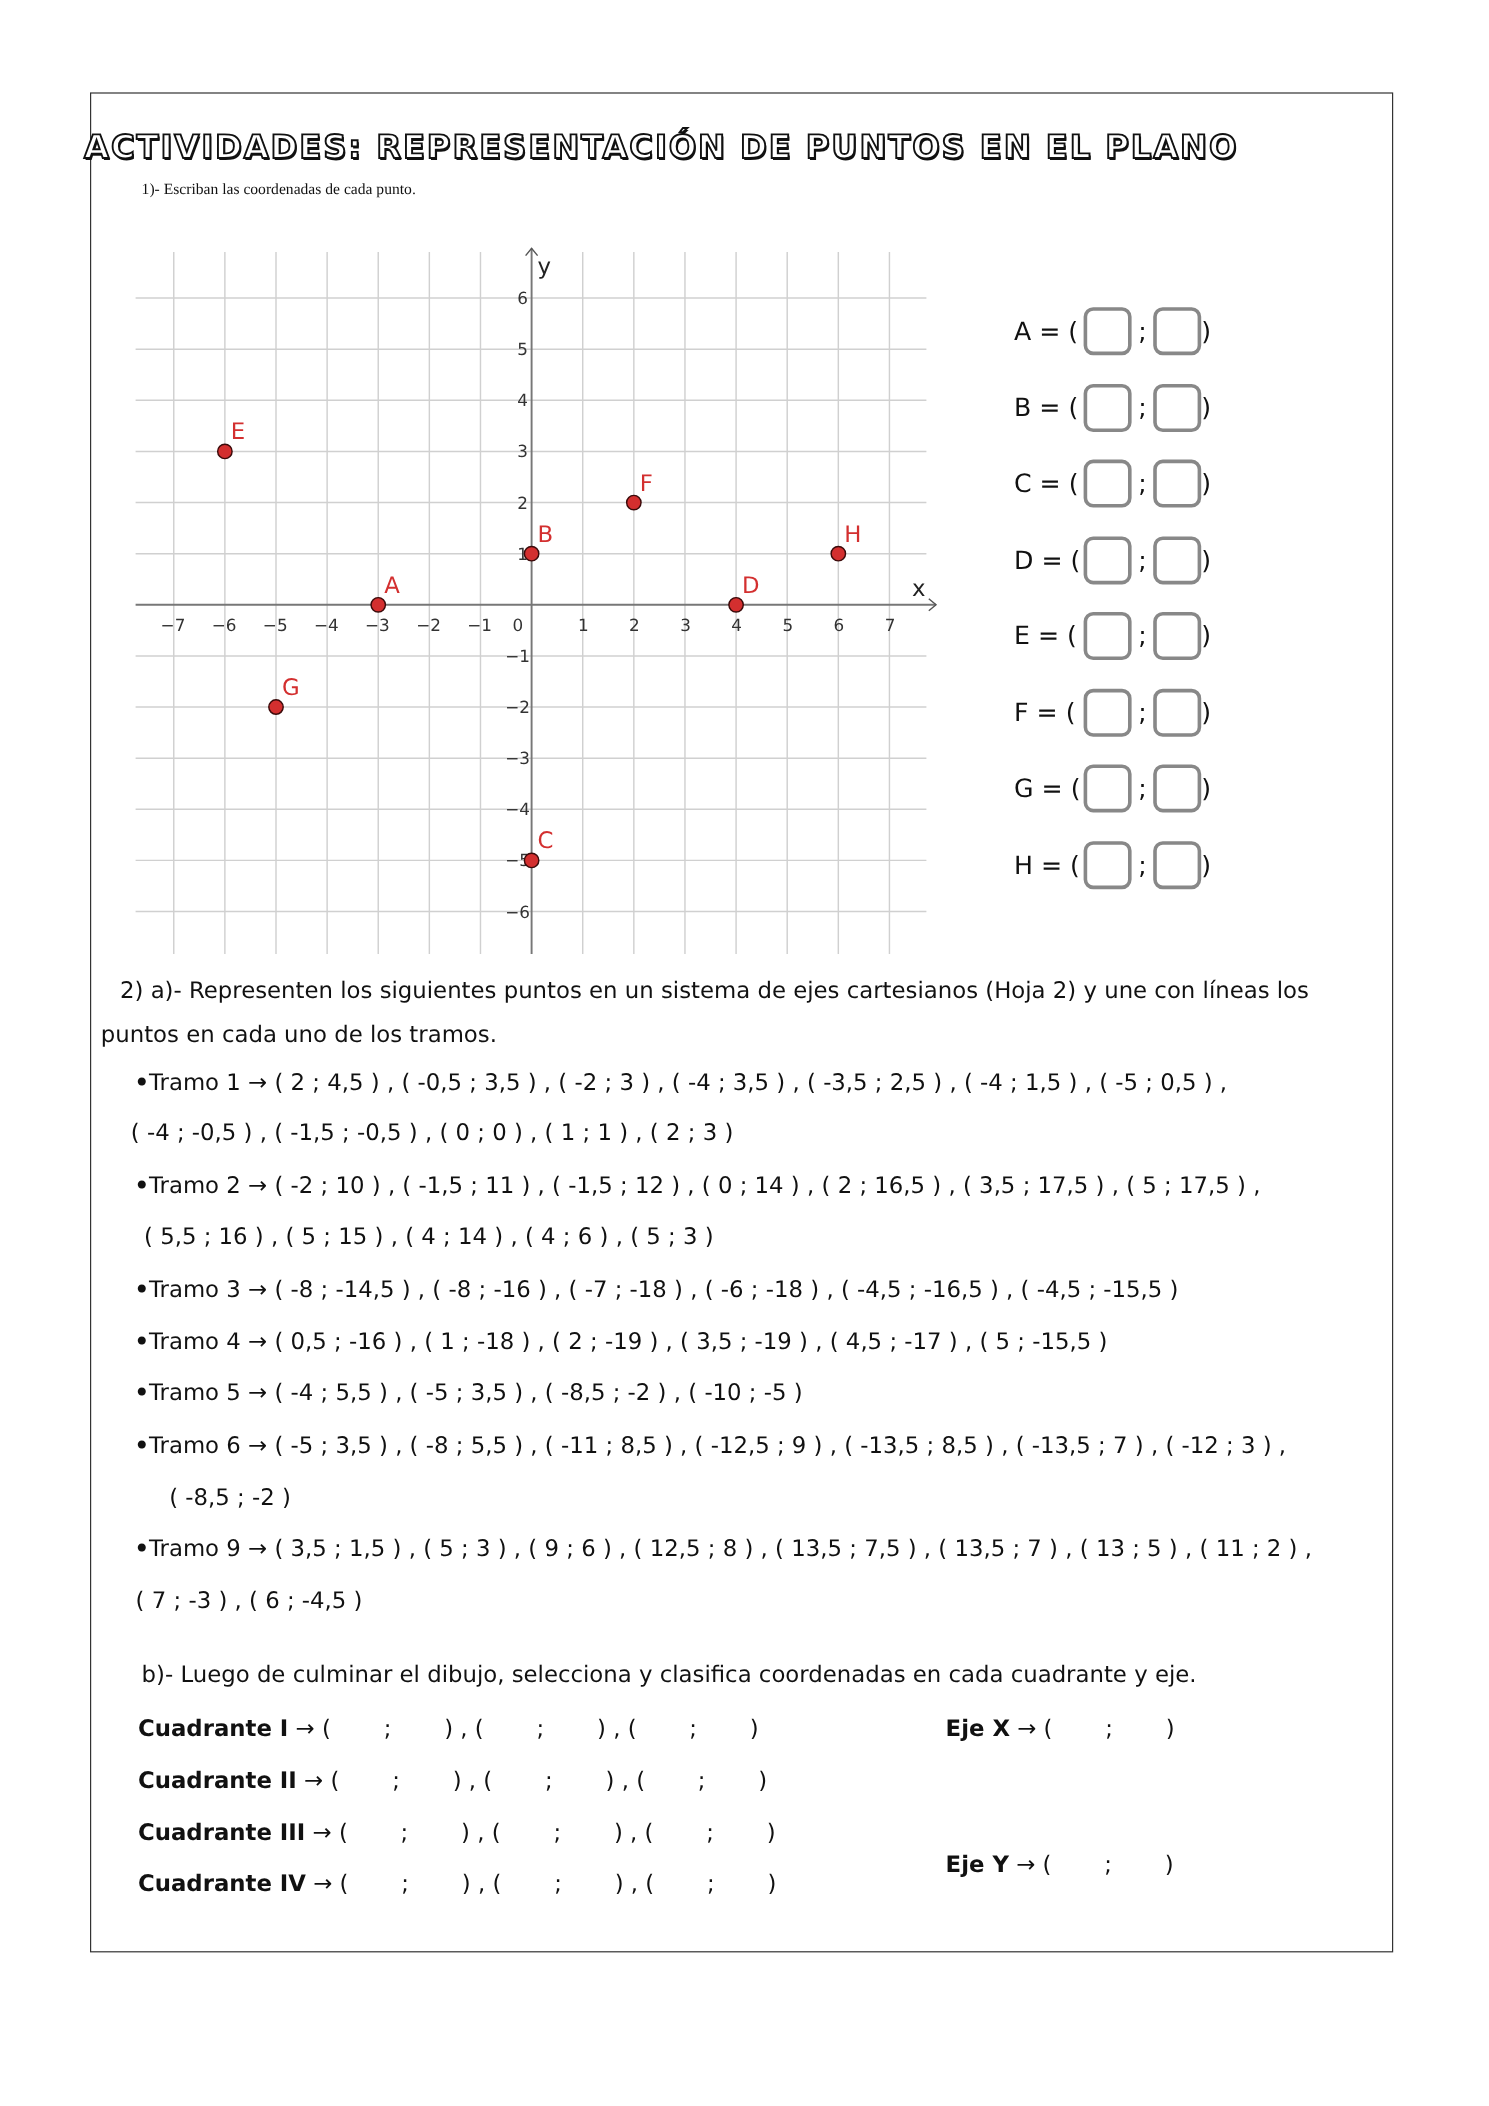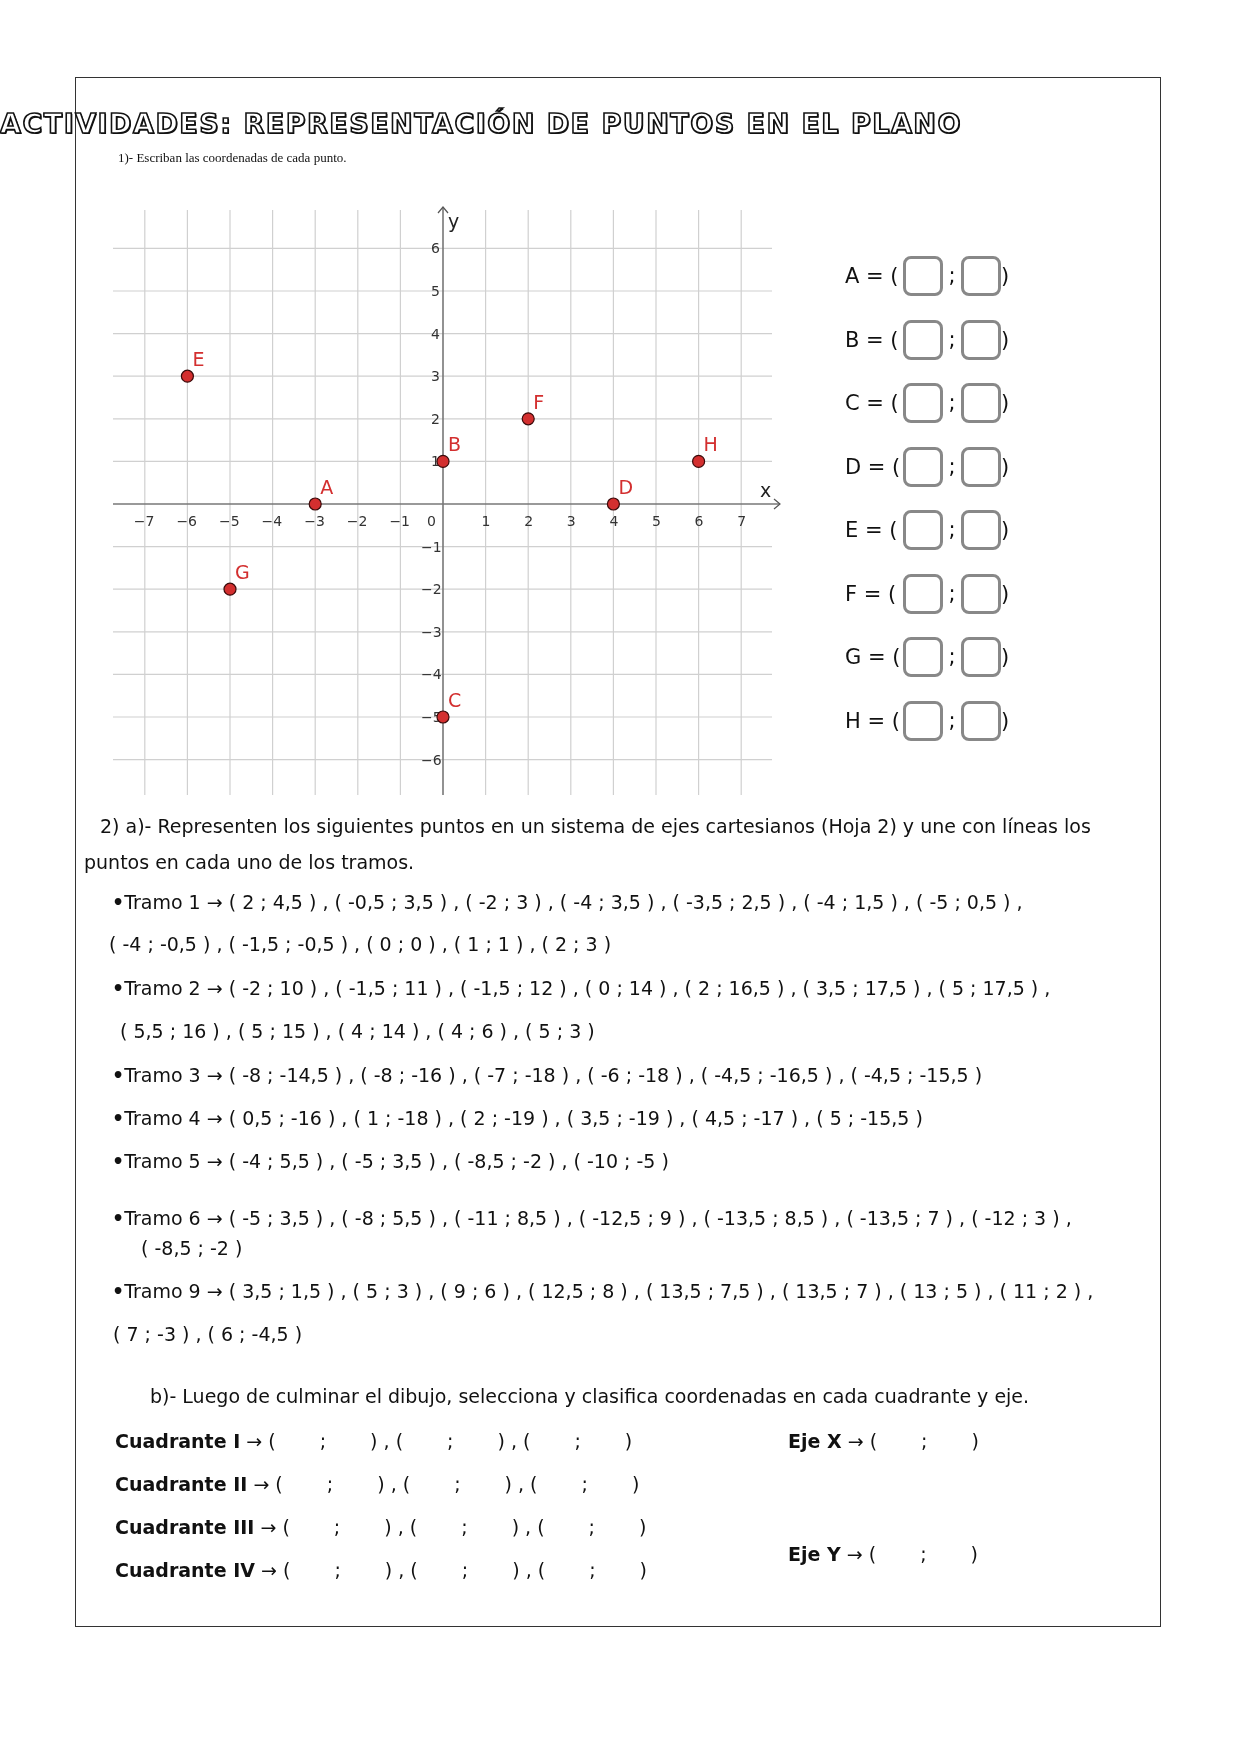--- a/index.html
+++ b/index.html
@@ -1,18 +1,18 @@
 <!DOCTYPE html>
 <html><head>
   <meta charset="utf-8">
   <style>
     html, body { margin: 0; padding: 0; background: #ffffff; }
     body { width: 1241px; height: 1755px; position: relative; font-family: "DejaVu Sans", sans-serif; color: #111; }
     .page-frame { position: absolute; left: 75px; top: 77px; width: 1086px; height: 1550px; border: 1.5px solid #333; box-sizing: border-box; }
-    .title { position: absolute; left: 0; top: 108px; width: 1102px; font-family: "DejaVu Sans", sans-serif; font-weight: bold; font-size: 27px; letter-spacing: 1.5px; color: #fff; -webkit-text-stroke: 1.6px #111; text-shadow: 1px 1px 0 #111; }
+    .title { position: absolute; left: 0; top: 108px; width: 1102px; text-align: center; font-family: "DejaVu Sans", sans-serif; font-weight: bold; font-size: 27px; letter-spacing: 1.5px; color: #fff; -webkit-text-stroke: 1.6px #111; text-shadow: 1px 1px 0 #111; }
     .text { position: absolute; font-size: 13px; white-space: nowrap; font-family: Liberation Serif, serif; }
     .q1 { left: 118px; top: 150px; }
     .chart { position: absolute; left: 100px; top: 200px; width: 700px; height: 600px; }
     .answer-row { position: absolute; left: 845px; height: 44px; display: flex; align-items: center; font-size: 21px; }
     .answer-row .lbl { width: 58px; }
     .box { width: 40px; height: 40px; border: 3px solid #888; border-radius: 8px; box-sizing: border-box; display: inline-block; }
     .semi { width: 18px; text-align: center; }
     .paren { width: 10px; }
     .line { position: absolute; font-size: 19px; white-space: nowrap; }
     .bullet-line .dot { font-weight: bold; }
@@ -171,27 +171,27 @@
 <div class="line" style="left:84px; top:851px;">puntos en cada uno de los tramos.</div>
 
 <div id="tramos">
     <div class="line bullet-line" style="left: 112px; top: 891px;"><span class="dot">•</span><span class="bold">Tramo 1</span><span> → ( 2 ; 4,5 ) , ( -0,5 ; 3,5 ) , ( -2 ; 3 ) , ( -4 ; 3,5 ) , ( -3,5 ; 2,5 ) , ( -4 ; 1,5 ) , ( -5 ; 0,5 ) ,</span></div>
     <div class="line" style="left: 109px; top: 933px;">( -4 ; -0,5 ) , ( -1,5 ; -0,5 ) , ( 0 ; 0 ) , ( 1 ; 1 ) , ( 2 ; 3 )</div>
     <div class="line bullet-line" style="left: 112px; top: 977px;"><span class="dot">•</span><span class="bold">Tramo 2</span><span> → ( -2 ; 10 ) , ( -1,5 ; 11 ) , ( -1,5 ; 12 ) , ( 0 ; 14 ) , ( 2 ; 16,5 ) , ( 3,5 ; 17,5 ) , ( 5 ; 17,5 ) ,</span></div>
     <div class="line" style="left: 120px; top: 1020px; text-align: right;">( 5,5 ; 16 ) , ( 5 ; 15 ) , ( 4 ; 14 ) , ( 4 ; 6 ) , ( 5 ; 3 )</div>
     <div class="line bullet-line" style="left: 112px; top: 1064px;"><span class="dot">•</span><span class="bold">Tramo 3</span><span> → ( -8 ; -14,5 ) , ( -8 ; -16 ) , ( -7 ; -18 ) , ( -6 ; -18 ) , ( -4,5 ; -16,5 ) , ( -4,5 ; -15,5 )</span></div>
     <div class="line bullet-line" style="left: 112px; top: 1107px;"><span class="dot">•</span><span class="bold">Tramo 4</span><span> → ( 0,5 ; -16 ) , ( 1 ; -18 ) , ( 2 ; -19 ) , ( 3,5 ; -19 ) , ( 4,5 ; -17 ) , ( 5 ; -15,5 )</span></div>
     <div class="line bullet-line" style="left: 112px; top: 1150px;"><span class="dot">•</span><span class="bold">Tramo 5</span><span> → ( -4 ; 5,5 ) , ( -5 ; 3,5 ) , ( -8,5 ; -2 ) , ( -10 ; -5 )</span></div>
-    <div class="line bullet-line" style="left: 112px; top: 1194px; margin-top: 13px;"><span class="dot">•</span><span class="bold">Tramo 6</span><span> → ( -5 ; 3,5 ) , ( -8 ; 5,5 ) , ( -11 ; 8,5 ) , ( -12,5 ; 9 ) , ( -13,5 ; 8,5 ) , ( -13,5 ; 7 ) , ( -12 ; 3 ) ,</span></div>
+    <div class="line bullet-line" style="left: 112px; top: 1194px;"><span class="dot">•</span><span class="bold">Tramo 6</span><span> → ( -5 ; 3,5 ) , ( -8 ; 5,5 ) , ( -11 ; 8,5 ) , ( -12,5 ; 9 ) , ( -13,5 ; 8,5 ) , ( -13,5 ; 7 ) , ( -12 ; 3 ) ,</span></div>
     <div class="line" style="left: 113px; top: 1237px; margin-left: 28px;">( -8,5 ; -2 )</div>
     <div class="line bullet-line" style="left: 112px; top: 1280px;"><span class="dot">•</span><span class="bold">Tramo 9</span><span> → ( 3,5 ; 1,5 ) , ( 5 ; 3 ) , ( 9 ; 6 ) , ( 12,5 ; 8 ) , ( 13,5 ; 7,5 ) , ( 13,5 ; 7 ) ,  ( 13 ; 5 ) , ( 11 ; 2 ) ,</span></div>
     <div class="line" style="left: 113px; top: 1323px;">( 7 ; -3 ) ,  ( 6 ; -4,5 )</div>
   </div>
 
-<div class="line" style="left:118px; top:1385px;margin-left:32px;">b)- Luego de culminar el dibujo, selecciona y clasifica coordenadas en cada cuadrante y eje.</div>
+<div class="line" style="left:118px; top:1385px;">b)- Luego de culminar el dibujo, selecciona y clasifica coordenadas en cada cuadrante y eje.</div>
 
 <div id="quadrants">
     <div class="quad-row" style="left: 115px; top: 1430px;"><span class="q-label">Cuadrante I</span> <span>→</span> <span>(</span><span class="blank"></span><span>;</span><span class="blank"></span><span>)</span><span> , </span><span>(</span><span class="blank"></span><span>;</span><span class="blank"></span><span>)</span><span> , </span><span>(</span><span class="blank"></span><span>;</span><span class="blank"></span><span>)</span></div>
     <div class="quad-row" style="left: 115px; top: 1473px;"><span class="q-label">Cuadrante II</span> <span>→</span> <span>(</span><span class="blank"></span><span>;</span><span class="blank"></span><span>)</span><span> , </span><span>(</span><span class="blank"></span><span>;</span><span class="blank"></span><span>)</span><span> , </span><span>(</span><span class="blank"></span><span>;</span><span class="blank"></span><span>)</span></div>
     <div class="quad-row" style="left: 115px; top: 1516px;"><span class="q-label">Cuadrante III</span> <span>→</span> <span>(</span><span class="blank"></span><span>;</span><span class="blank"></span><span>)</span><span> , </span><span>(</span><span class="blank"></span><span>;</span><span class="blank"></span><span>)</span><span> , </span><span>(</span><span class="blank"></span><span>;</span><span class="blank"></span><span>)</span></div>
     <div class="quad-row" style="left: 115px; top: 1559px;"><span class="q-label">Cuadrante IV</span> <span>→</span> <span>(</span><span class="blank"></span><span>;</span><span class="blank"></span><span>)</span><span> , </span><span>(</span><span class="blank"></span><span>;</span><span class="blank"></span><span>)</span><span> , </span><span>(</span><span class="blank"></span><span>;</span><span class="blank"></span><span>)</span></div>
     <div class="quad-row" style="left: 788px; top: 1430px;"><span class="q-label">Eje X</span> <span>→</span> <span>(</span><span class="blank"></span><span>;</span><span class="blank"></span><span>)</span></div>
     <div class="quad-row" style="left: 788px; top: 1543px;"><span class="q-label">Eje Y</span> <span>→</span> <span>(</span><span class="blank"></span><span>;</span><span class="blank"></span><span>)</span></div>
   </div>
 

